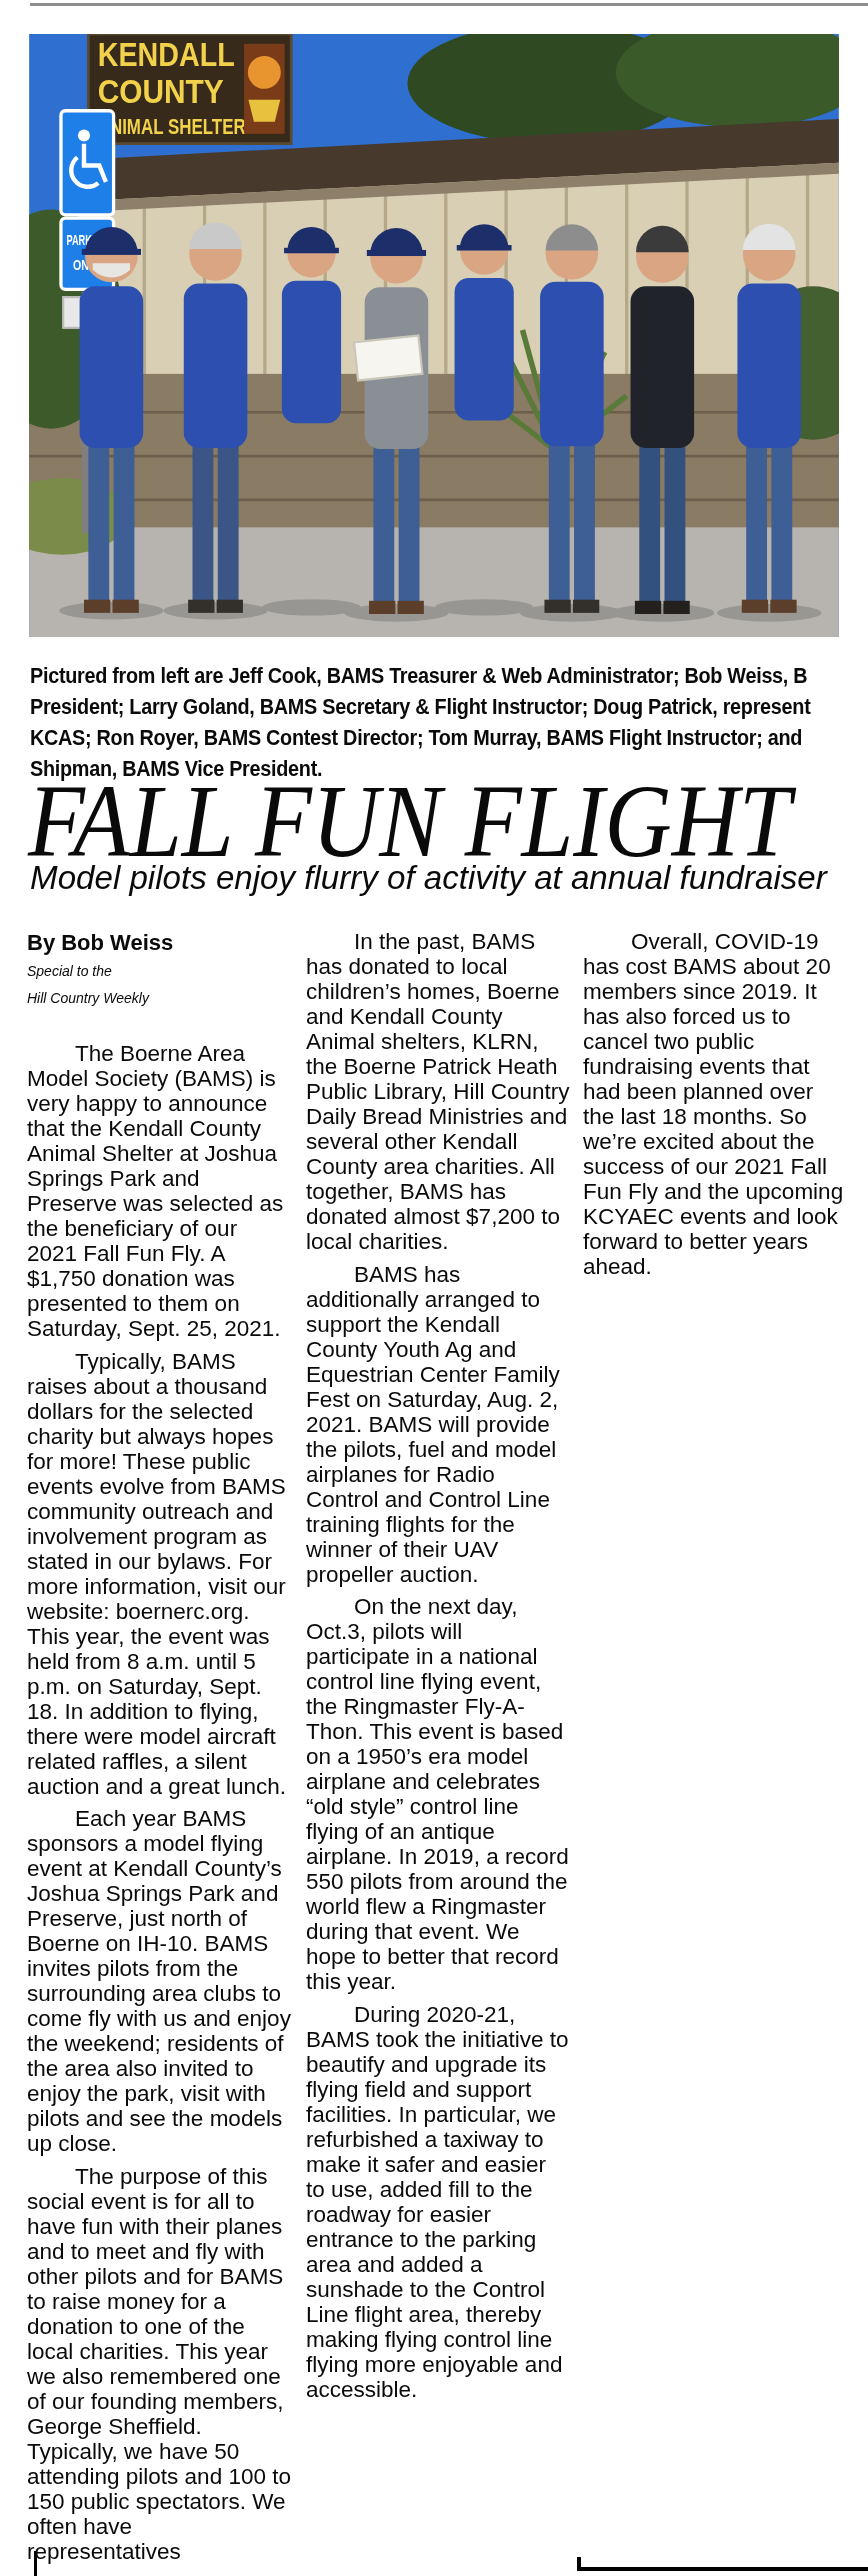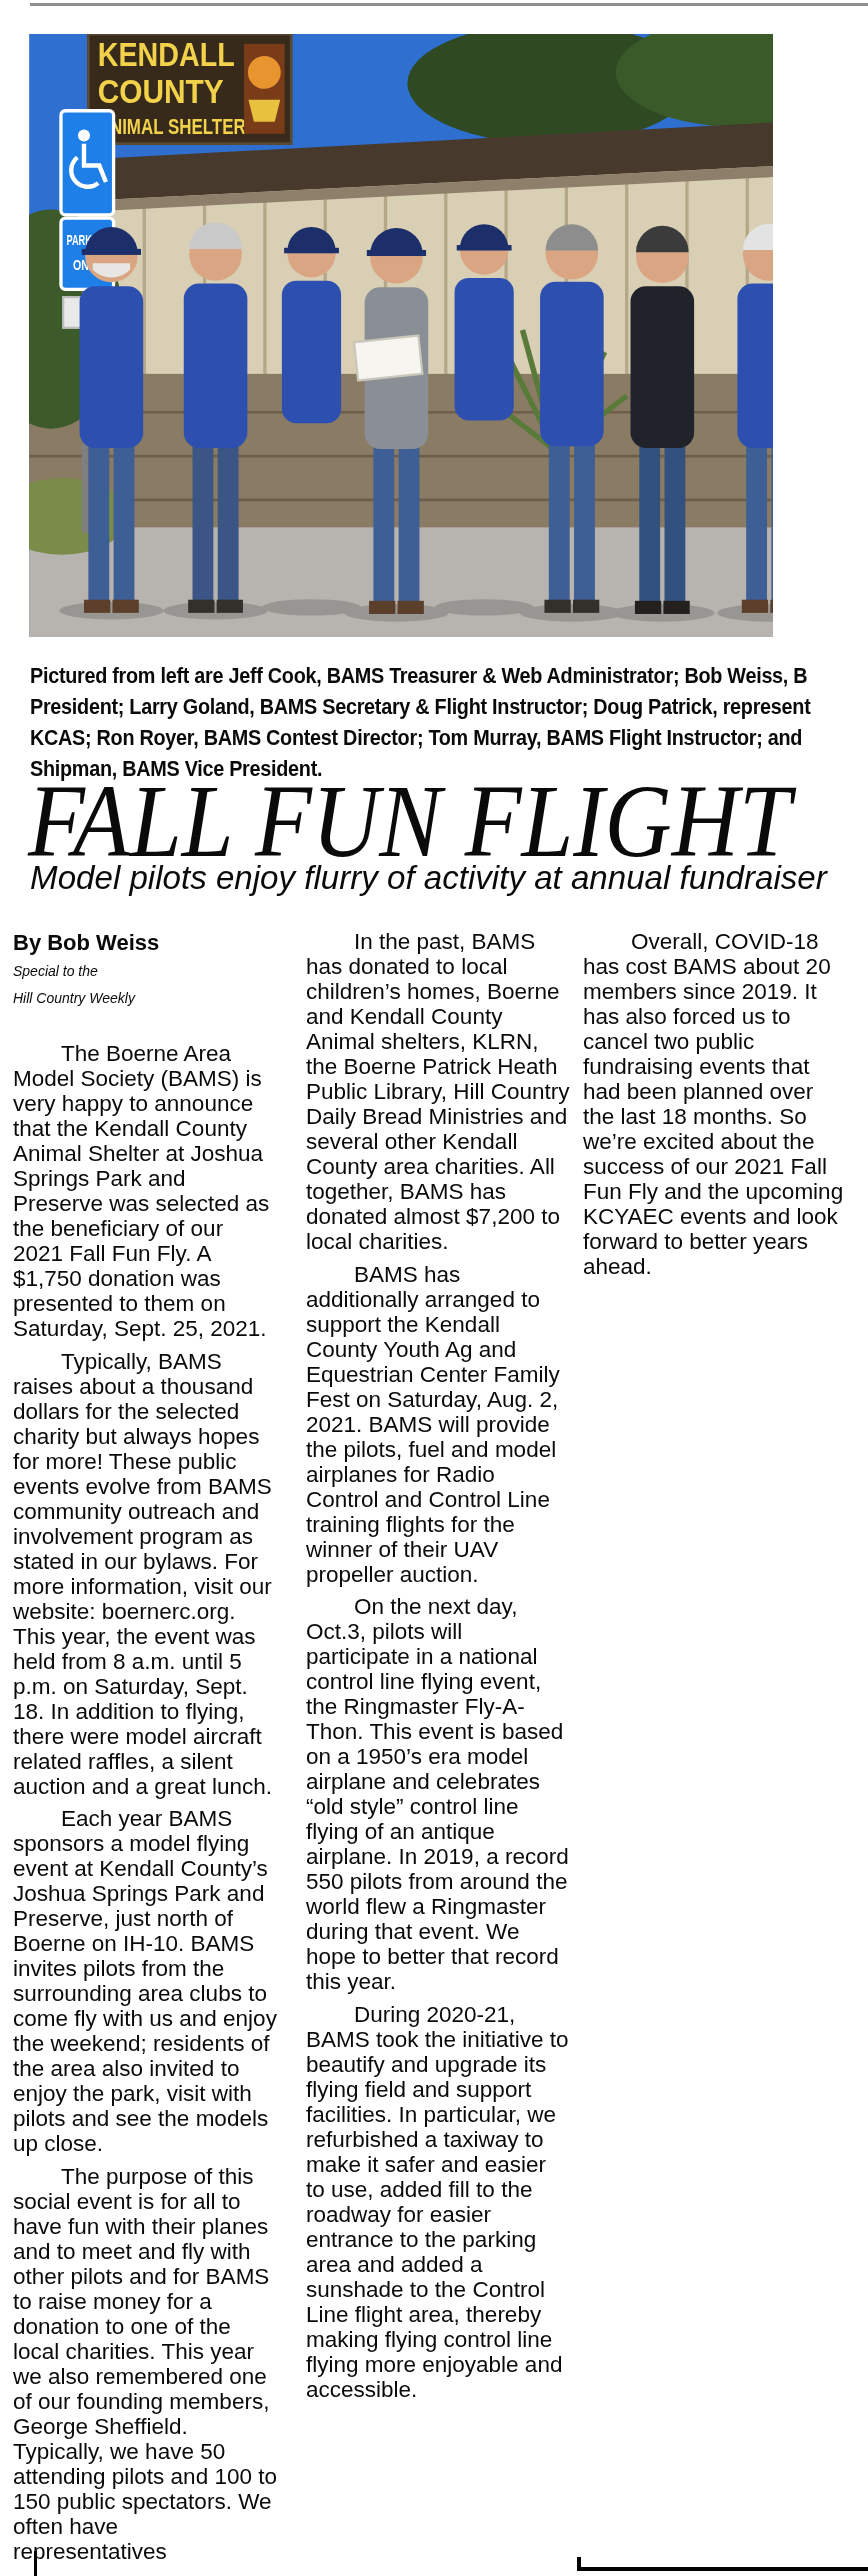--- a/index.html
+++ b/index.html
@@ -1,26 +1,26 @@
 <!DOCTYPE html>
 <html style="font-size:8.8px"><head>
 <meta charset="utf-8">
 <style>
   html,body{margin:0;padding:0;background:#ffffff;}
   .page{position:relative;width:869px;height:2576px;background:#ffffff;overflow:hidden;
         font-family:"Liberation Sans",sans-serif;color:#0a0a0a;}
   .top-rule{position:absolute;left:30px;top:3.3px;width:839px;height:2.7px;background:#8f8f8f;}
-  .photo-wrap{position:absolute;left:29px;top:34px;width:744px;height:603px;overflow:hidden;}
+  .photo-wrap{position:absolute;left:29px;top:34px;width:810px;height:603px;overflow:hidden;}
   .caption-outer{position:absolute;left:30px;top:636px;width:809px;height:126px;overflow:visible;margin-top:24px;}
   .caption{display:block;width:900px;transform:scaleX(0.9);transform-origin:0 0;
            font-weight:bold;font-size:22px;line-height:31px;letter-spacing:-0.3px;}
   .headline-svg{position:absolute;left:27.4px;top:764px;}
   .subtitle-svg{position:absolute;left:29px;top:849px;}
   .col{position:absolute;top:929px;width:264px;font-size:22.5px;line-height:25px;}
-  .col1{left:13px;}
+  .col1{left:27px;}
   .col2{left:306px;}
   .col3{left:583px;}
   .byline-name{font-weight:bold;font-size:22px;line-height:28.5px;}
   .byline-tag{font-style:italic;font-size:14px;line-height:27.4px;}
   .byline{margin-bottom:28.5px;}
   .para{margin:0 0 7.7px 0;text-indent:48px;}
   .para.cont{text-indent:0;}
   .rule-bottom-right{position:absolute;left:577px;top:2567px;width:292px;height:3.8px;background:#000;}
   .rule-bottom-right-tick{position:absolute;left:577px;top:2557px;width:3.8px;height:11px;background:#000;}
   .rule-bottom-left-tick{position:absolute;left:34px;top:2551px;width:3.3px;height:25px;background:#000;}
@@ -230,21 +230,21 @@
   </div>
 
   <div class="col col2">
     <p class="para">In the past, BAMS has donated to local children’s homes, Boerne and Kendall County Animal shelters, KLRN, the Boerne Patrick Heath Public Library, Hill Country Daily Bread Ministries and several other Kendall County area charities. All together, BAMS has donated almost $7,200 to local charities.</p>
     <p class="para">BAMS has additionally arranged to support the Kendall County Youth Ag and Equestrian Center Family Fest on Saturday, Aug. 2, 2021. BAMS will provide the pilots, fuel and model airplanes for Radio Control and Control Line training flights for the winner of their UAV propeller auction.</p>
     <p class="para">On the next day, Oct.3, pilots will participate in a national control line flying event, the Ringmaster Fly-A-Thon. This event is based on a 1950’s era model airplane and celebrates “old style” control line flying of an antique airplane. In 2019, a record 550 pilots from around the world flew a Ringmaster during that event. We hope to better that record this year.</p>
     <p class="para">During 2020-21, BAMS took the initiative to beautify and upgrade its flying field and support facilities. In particular, we refurbished a taxiway to make it safer and easier to use, added fill to the roadway for easier entrance to the parking area and added a sunshade to the Control Line flight area, thereby making flying control line flying more enjoyable and accessible.</p>
   </div>
 
   <div class="col col3">
-    <p class="para">Overall, COVID-18 has cost BAMS about 20 members since 2019. It has also forced us to cancel two public fundraising events that had been planned over the last 18 months. So we’re excited about the success of our 2021 Fall Fun Fly and the upcoming KCYAEC events and look forward to better years ahead.</p>
+    <p class="para">Overall, COVID-19 has cost BAMS about 20 members since 2019. It has also forced us to cancel two public fundraising events that had been planned over the last 18 months. So we’re excited about the success of our 2021 Fall Fun Fly and the upcoming KCYAEC events and look forward to better years ahead.</p>
   </div>
 
   <div class="rule-bottom-right"></div>
   <div class="rule-bottom-right-tick"></div>
   <div class="rule-bottom-left-tick"></div>
 
 </div>
 
 
 </body></html>

